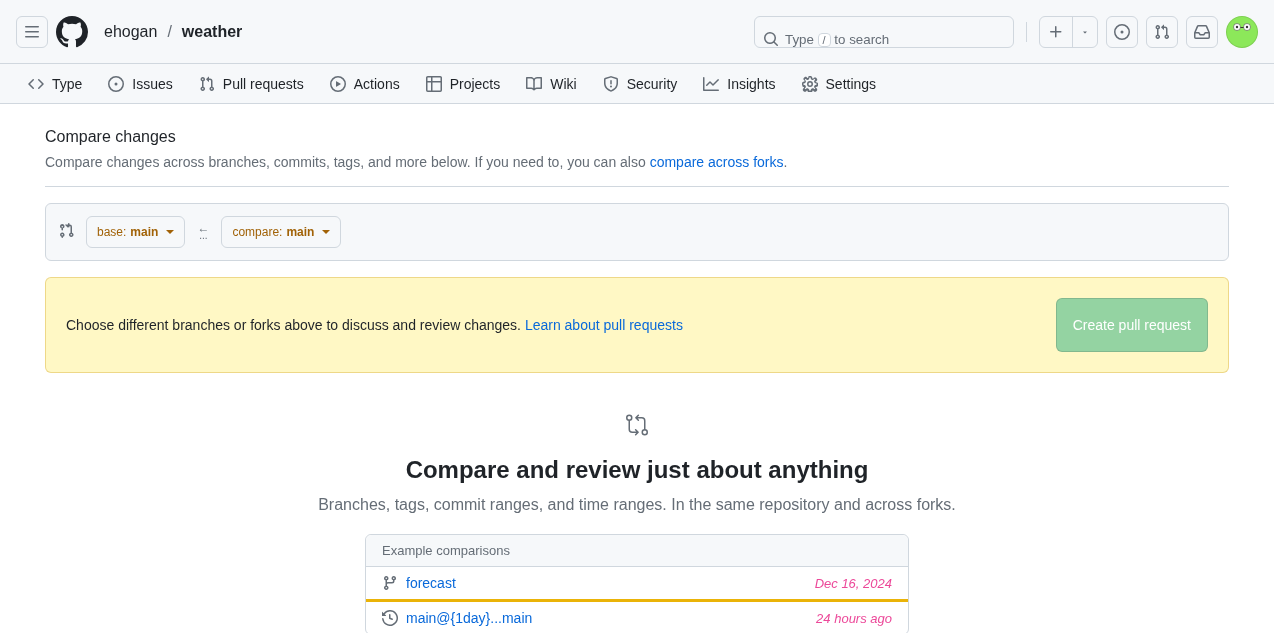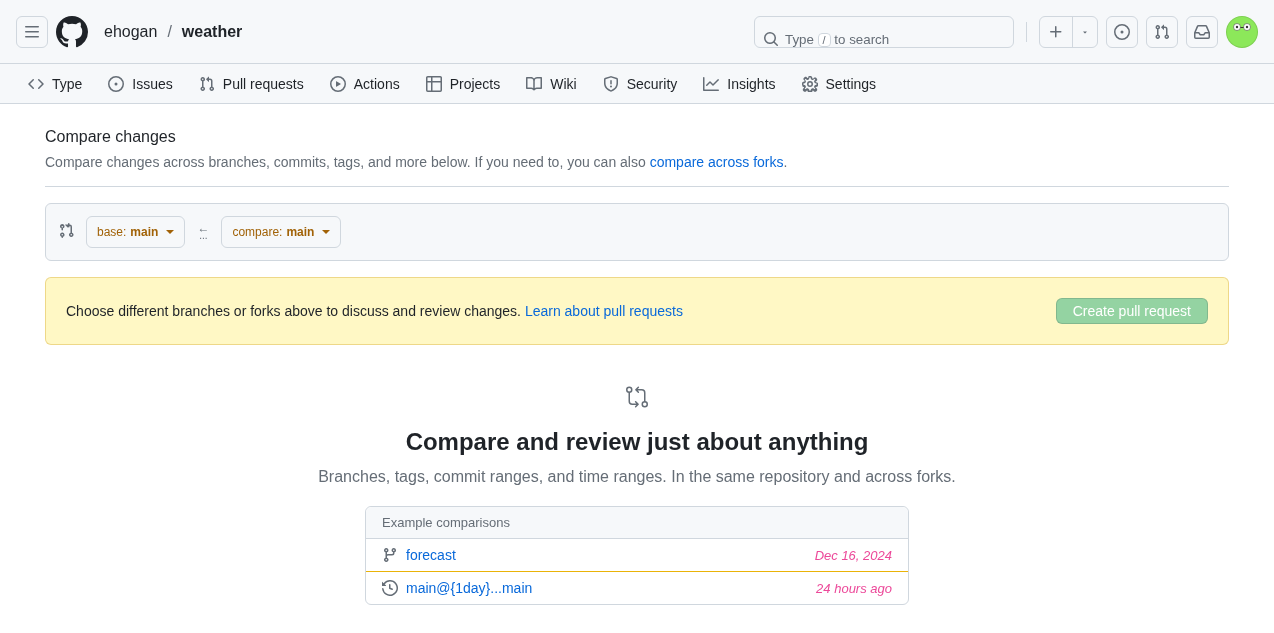--- a/index.html
+++ b/index.html
@@ -41,30 +41,30 @@
 .range-editor .compare-icon { color: #656d76; }
 .select-btn { display: inline-flex; align-items: center; gap: 4px; background: #f6f8fa; border: 1px solid #d0d7de; border-radius: 6px; padding: 8px 10px; font-size: 12px; cursor: pointer; color: #a16207; }
 .select-btn strong { font-weight: 600; }
 .select-btn .caret { border-top: 4px solid currentColor; border-left: 4px solid transparent; border-right: 4px solid transparent; margin-left: 4px; }
 .arrow-sep { display: flex; flex-direction: column; align-items: center; color: #656d76; font-size: 12px; line-height: 0.6; }
 .arrow-sep .dots { font-size: 10px; }
 
 .flash { background: #fff8c5; border: 1px solid rgba(212,167,44,0.4); border-radius: 6px; padding: 20px; display: flex; align-items: center; justify-content: space-between; margin-bottom: 24px; }
 .flash-text { color: #1f2328; }
 .flash-text a { color: #0969da; }
-.btn-primary-disabled { background: #94d3a2; color: #fff; border: 1px solid rgba(27,31,36,0.15); border-radius: 6px; padding: 4px 16px; font-size: 14px; cursor: default; }
+.btn-primary-disabled { background: #94d3a2; color: #fff; border: 1px solid rgba(27,31,36,0.15); border-radius: 6px; padding: 18px 16px; font-size: 14px; cursor: default; }
 
 .blankslate { text-align: center; padding: 16px 0; }
 .blankslate .big-icon { color: #656d76; margin-bottom: 16px; display: inline-block; }
 .blankslate h3 { font-size: 24px; font-weight: 600; margin-bottom: 12px; }
 .blankslate p { color: #656d76; font-size: 16px; margin-bottom: 20px; }
 
 .example-box { max-width: 544px; margin: 0 auto; border: 1px solid #d0d7de; border-radius: 6px; text-align: left; }
 .example-header { padding: 8px 16px; background: #f6f8fa; border-bottom: 1px solid #d0d7de; font-size: 13px; color: #656d76; border-radius: 6px 6px 0 0; }
-.example-row { display: flex; align-items: center; padding: 8px 16px; border-bottom: 1px solid #eab308; gap: 8px; }
+.example-row { display: flex; align-items: center; padding: 8px 16px; border-bottom: 3px solid #eab308; gap: 8px; }
 .example-row:last-child { border-bottom: none; }
 .example-row svg { fill: #656d76; flex-shrink: 0; }
 .example-row a { color: #0969da; flex: 1; }
 .example-row .date { color: #ec4899; font-style: italic; font-size: 13px; }
 </style>
 </head>
 <body>
 
 <div class="header">
   <button class="icon-btn">

